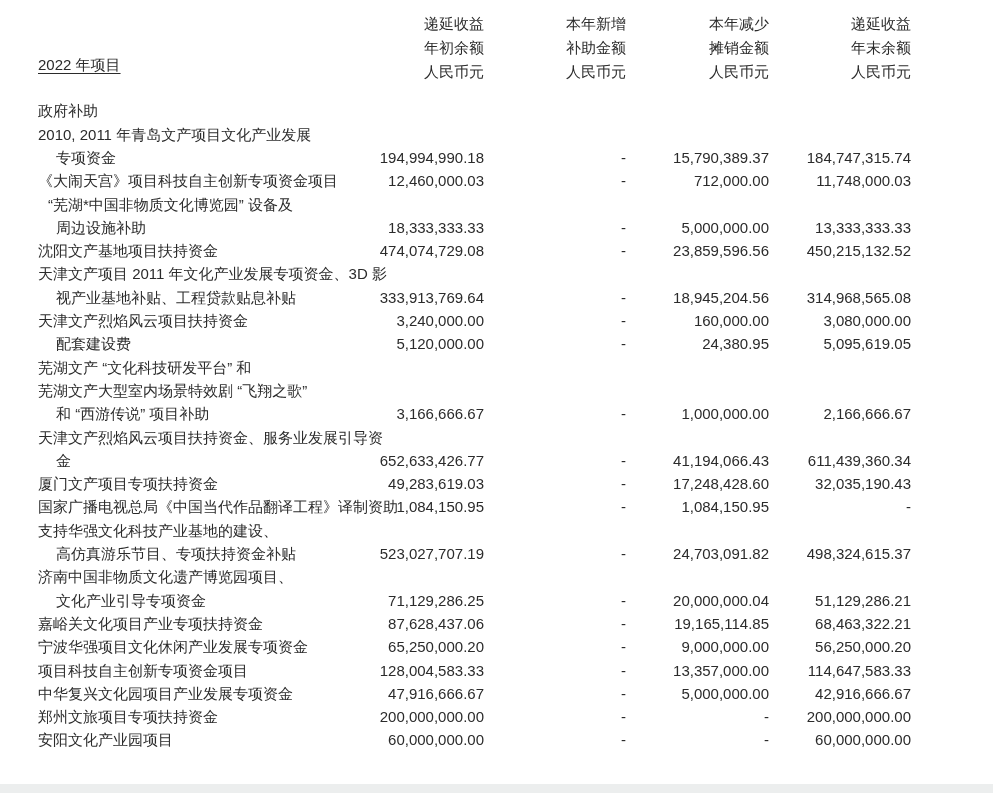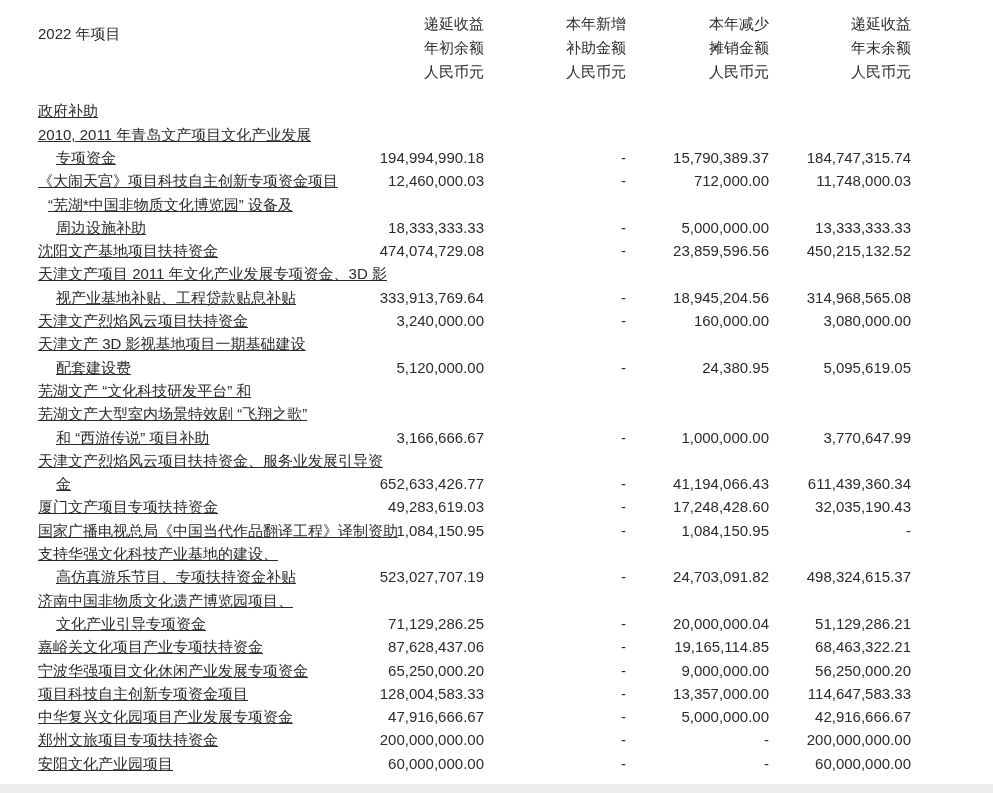--- a/index.html
+++ b/index.html
@@ -26,27 +26,28 @@
   col.c-v1 { width:116px; }
   col.c-v2 { width:142px; }
   col.c-v3 { width:143px; }
   col.c-v4 { width:142px; }
   td { padding:0; vertical-align:top; font-size:15px; }
   thead td { padding-bottom:16px; }
   .hline { line-height:23.8px; text-align:right; white-space:nowrap; }
   .title-cell { vertical-align:top; }
   .table-title {
     display:inline-block;
-    margin-top:10px;
+    margin-top:41px;
     line-height:23.8px;
+    text-decoration:underline;
     text-underline-offset:3px;
     white-space:nowrap;
   }
   tbody td { line-height:23.3px; }
-  .label-cell { white-space:nowrap; text-align:left;text-decoration:underline; }
+  .label-cell { white-space:nowrap; text-align:left; }
   .num-cell { text-align:right; white-space:nowrap; }
   .ind0 { padding-left:0; }
   .ind1 { padding-left:10px; }
   .ind2 { padding-left:18px; }
   .ind3 { padding-left:26px; }
   .page-edge {
     width:993px; height:9px;
     background:#eceeee;
   }
 </style>
@@ -154,27 +155,20 @@
           <td class="num-cell">314,968,565.08</td>
         </tr>
         <tr>
           <td class="label-cell ind0">天津文产烈焰风云项目扶持资金</td>
           <td class="num-cell">3,240,000.00</td>
           <td class="num-cell">-</td>
           <td class="num-cell">160,000.00</td>
           <td class="num-cell">3,080,000.00</td>
         </tr>
         <tr>
-          <td class="label-cell ind0">天津文产 3D 影视基地项目一期基础建设</td>
-          <td class="num-cell"></td>
-          <td class="num-cell"></td>
-          <td class="num-cell"></td>
-          <td class="num-cell"></td>
-        </tr>
-        <tr>
           <td class="label-cell ind2">配套建设费</td>
           <td class="num-cell">5,120,000.00</td>
           <td class="num-cell">-</td>
           <td class="num-cell">24,380.95</td>
           <td class="num-cell">5,095,619.05</td>
         </tr>
         <tr>
           <td class="label-cell ind0">芜湖文产 “文化科技研发平台” 和</td>
           <td class="num-cell"></td>
           <td class="num-cell"></td>
@@ -186,21 +180,21 @@
           <td class="num-cell"></td>
           <td class="num-cell"></td>
           <td class="num-cell"></td>
           <td class="num-cell"></td>
         </tr>
         <tr>
           <td class="label-cell ind2">和 “西游传说” 项目补助</td>
           <td class="num-cell">3,166,666.67</td>
           <td class="num-cell">-</td>
           <td class="num-cell">1,000,000.00</td>
-          <td class="num-cell">3,770,647.99</td>
+          <td class="num-cell">2,166,666.67</td>
         </tr>
         <tr>
           <td class="label-cell ind0">天津文产烈焰风云项目扶持资金、服务业发展引导资</td>
           <td class="num-cell"></td>
           <td class="num-cell"></td>
           <td class="num-cell"></td>
           <td class="num-cell"></td>
         </tr>
         <tr>
           <td class="label-cell ind2">金</td>

